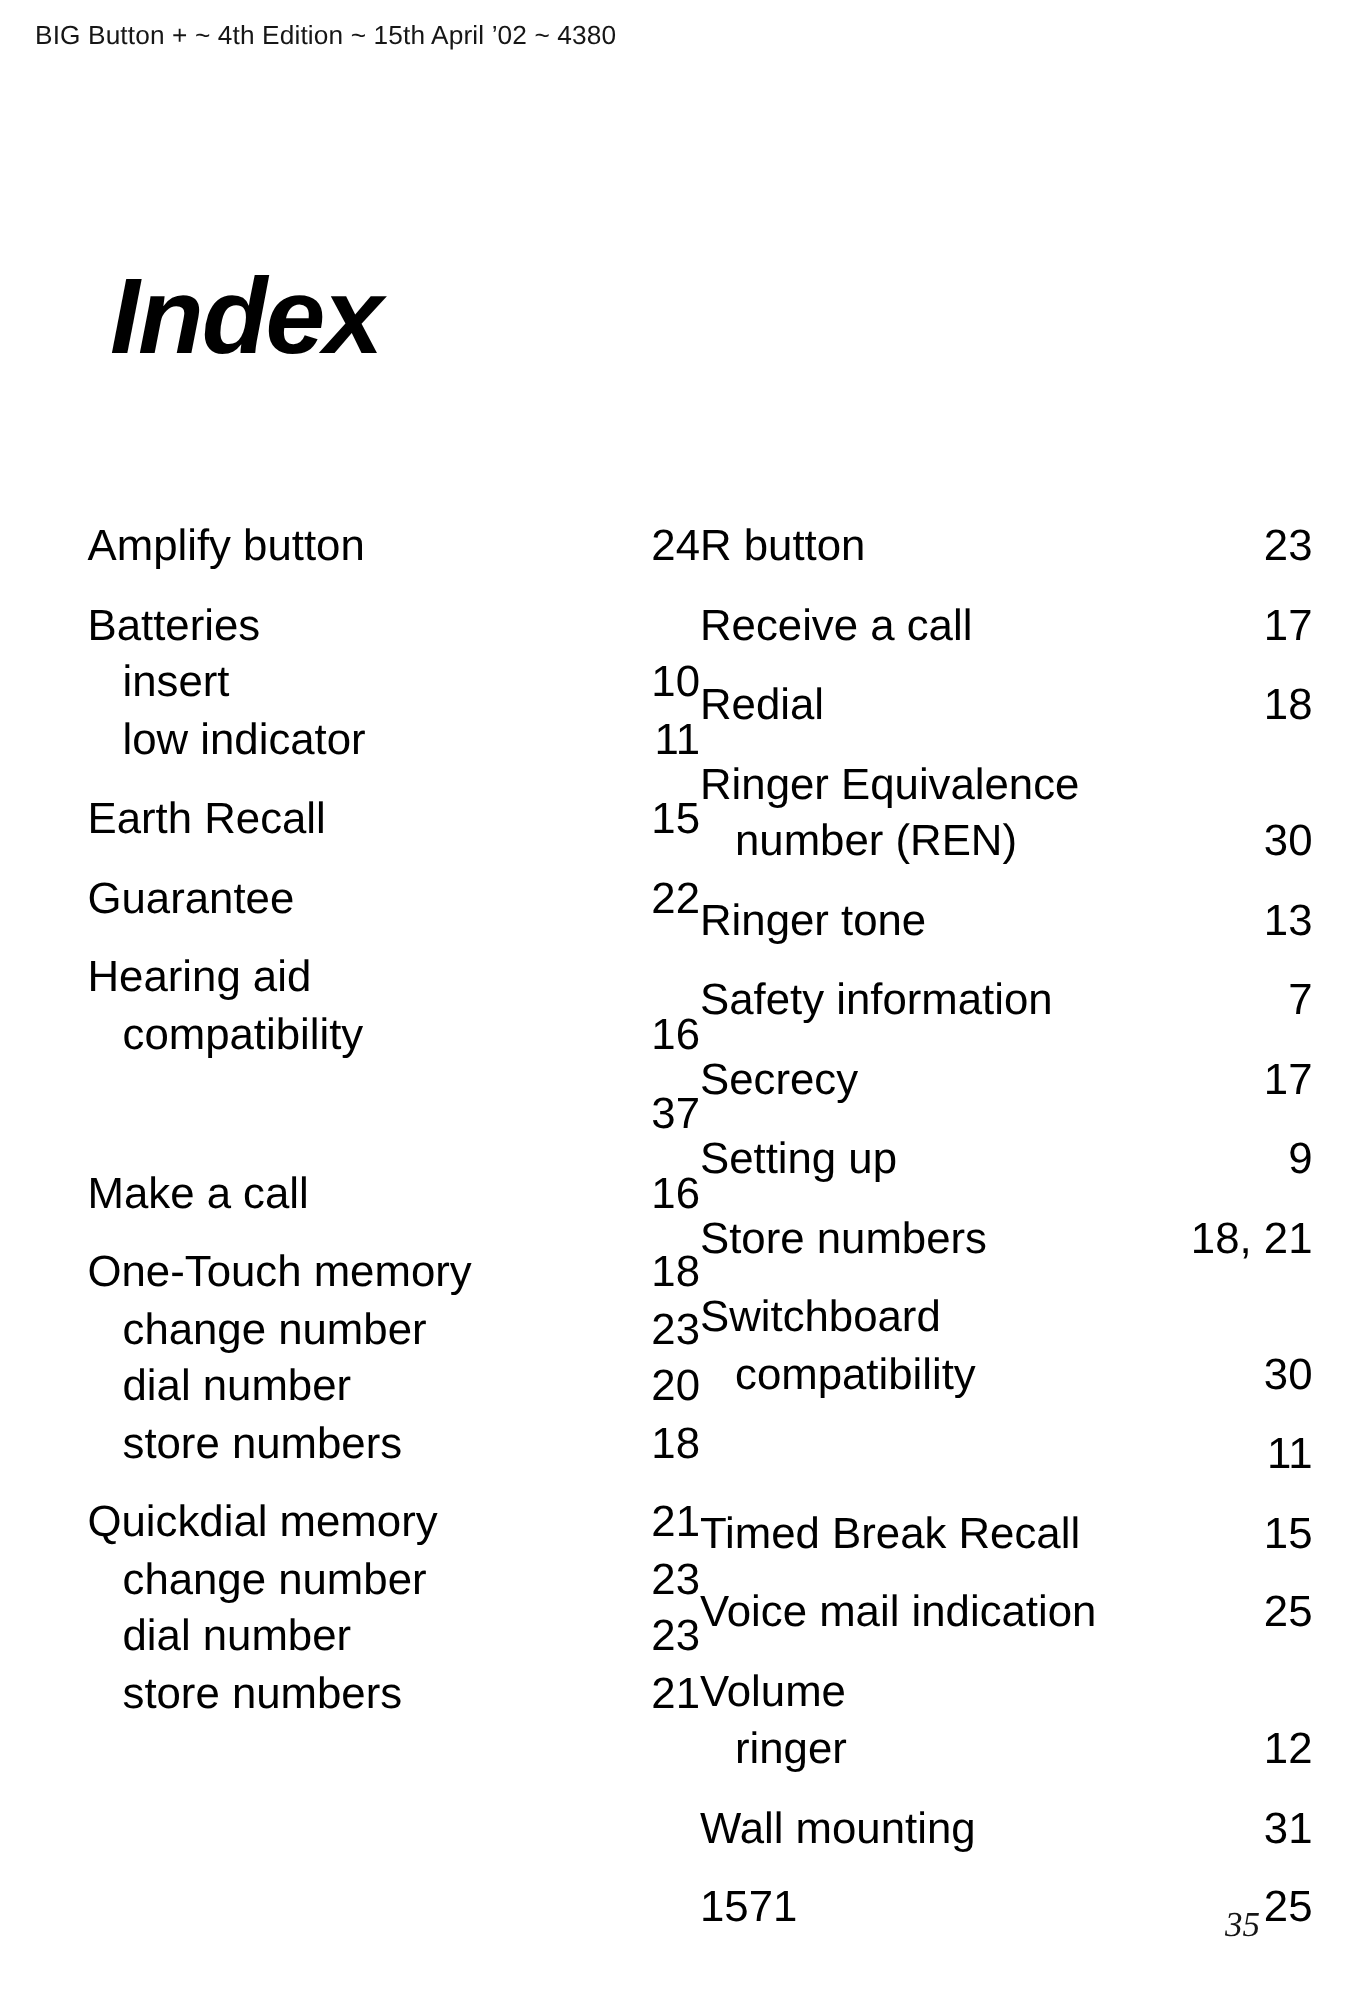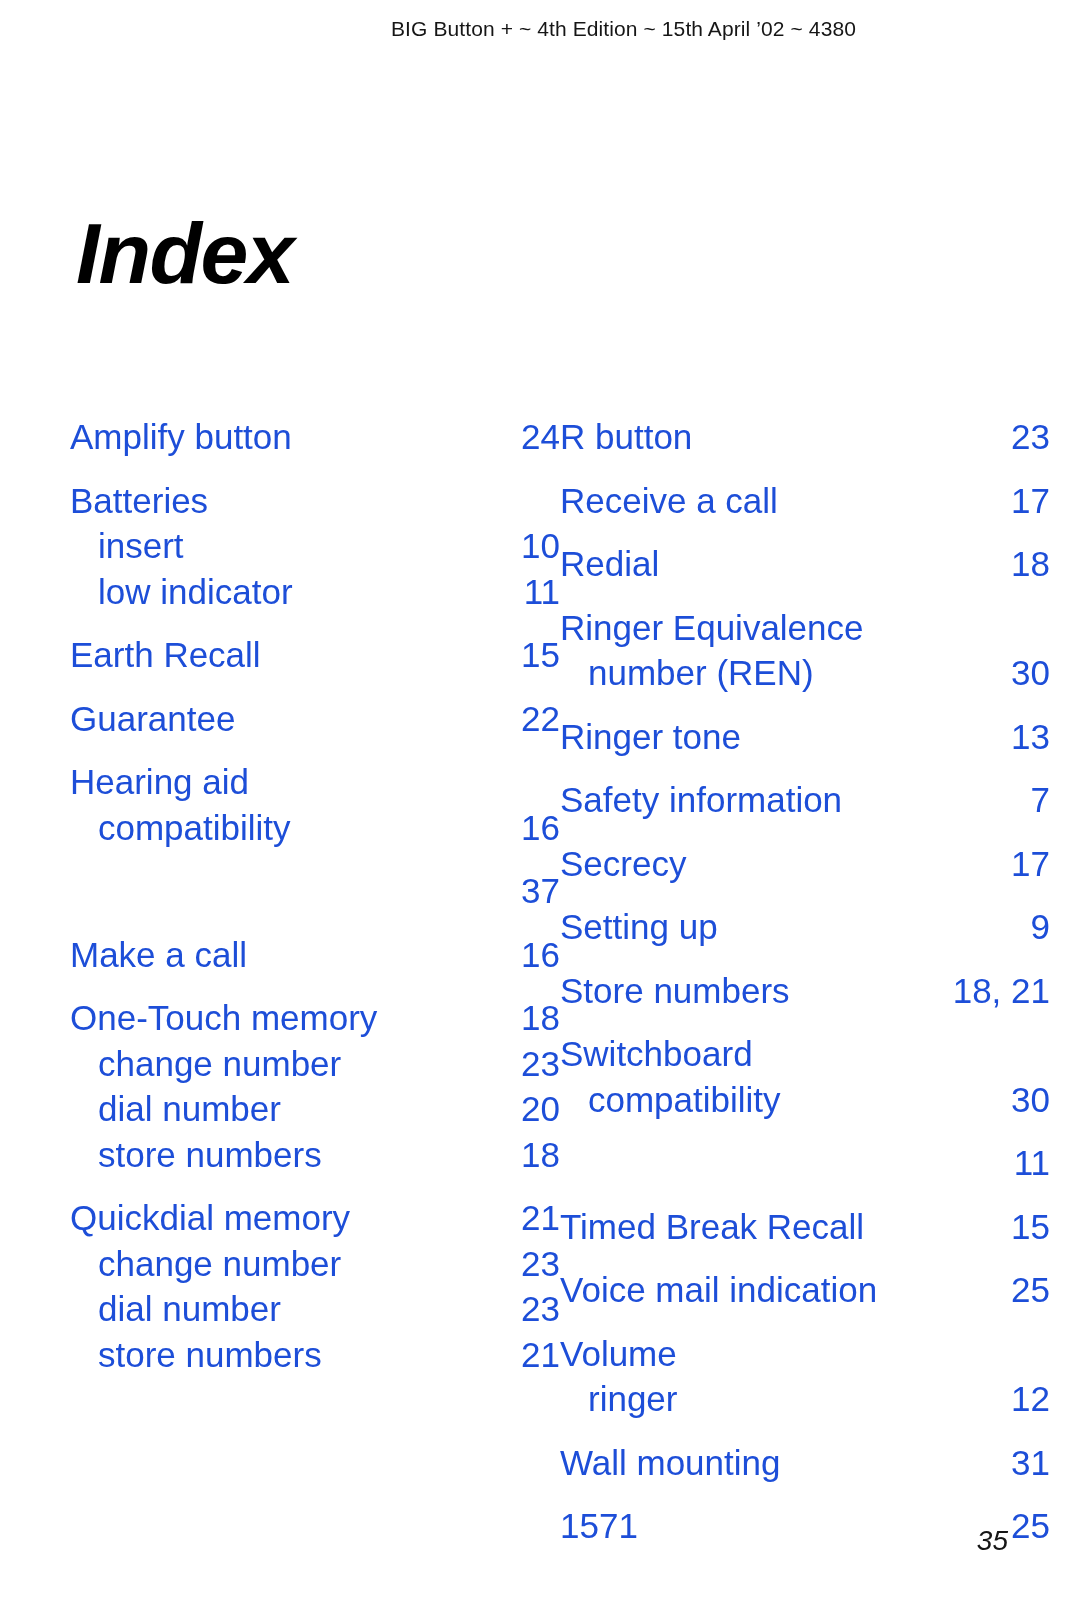--- a/index.html
+++ b/index.html
@@ -20,32 +20,33 @@
     position: absolute;
     inset: 0;
   }
 
   
   .running-header {
     position: absolute;
     top: 17px;
     left: 0;
     width: 856px;
-    text-align: right;
+    text-align: left;
     font-size: 21px;
     letter-spacing: 0.1px;
     color: #161616;
     white-space: nowrap;
+    padding-left: 28px;
   }
 
   
   .page-title {
     position: absolute;
     top: 152px;
-    left: 76px;
+    left: 88px;
     font-size: 86px;
     font-weight: bold;
     font-style: italic;
     letter-spacing: -1.5px;
     color: #000000;
     line-height: 1;
   }
 
   
   .index-body {
@@ -59,21 +60,21 @@
     position: relative;
   }
   .index-column.left  { width: 490px; margin-left: 70px; }
   .index-column.right { width: 490px; margin-left: 0px; }
 
   .entry {
     display: flex;
     align-items: baseline;
     font-size: 35px;
     line-height: 1.30;
-    color: #1d4ed8;
+    color: #000000;
     white-space: nowrap;
   }
   
   .entry.main { margin-top: 18px; }
   .entry.main.first { margin-top: 0; }
   
   .entry.sub  { margin-top: 0px; padding-left: 28px; }
   .entry.cont { margin-top: 0px; padding-left: 28px; }
 
   .entry-label {
@@ -88,21 +89,21 @@
     text-align: right;
   }
 
   
   .folio {
     position: absolute;
     bottom: 48px;
     right: 72px;
     font-size: 28px;
     font-style: italic;
-    font-family: Liberation Sans, sans-serif;
+    font-family: Liberation Serif, serif;
     color: #161616;
   }
 </style>
 </head>
 <body>
 
 <div class="page">
 
   <div class="running-header">BIG Button +  ~ 4th Edition ~ 15th April ’02 ~ 4380</div>
 

